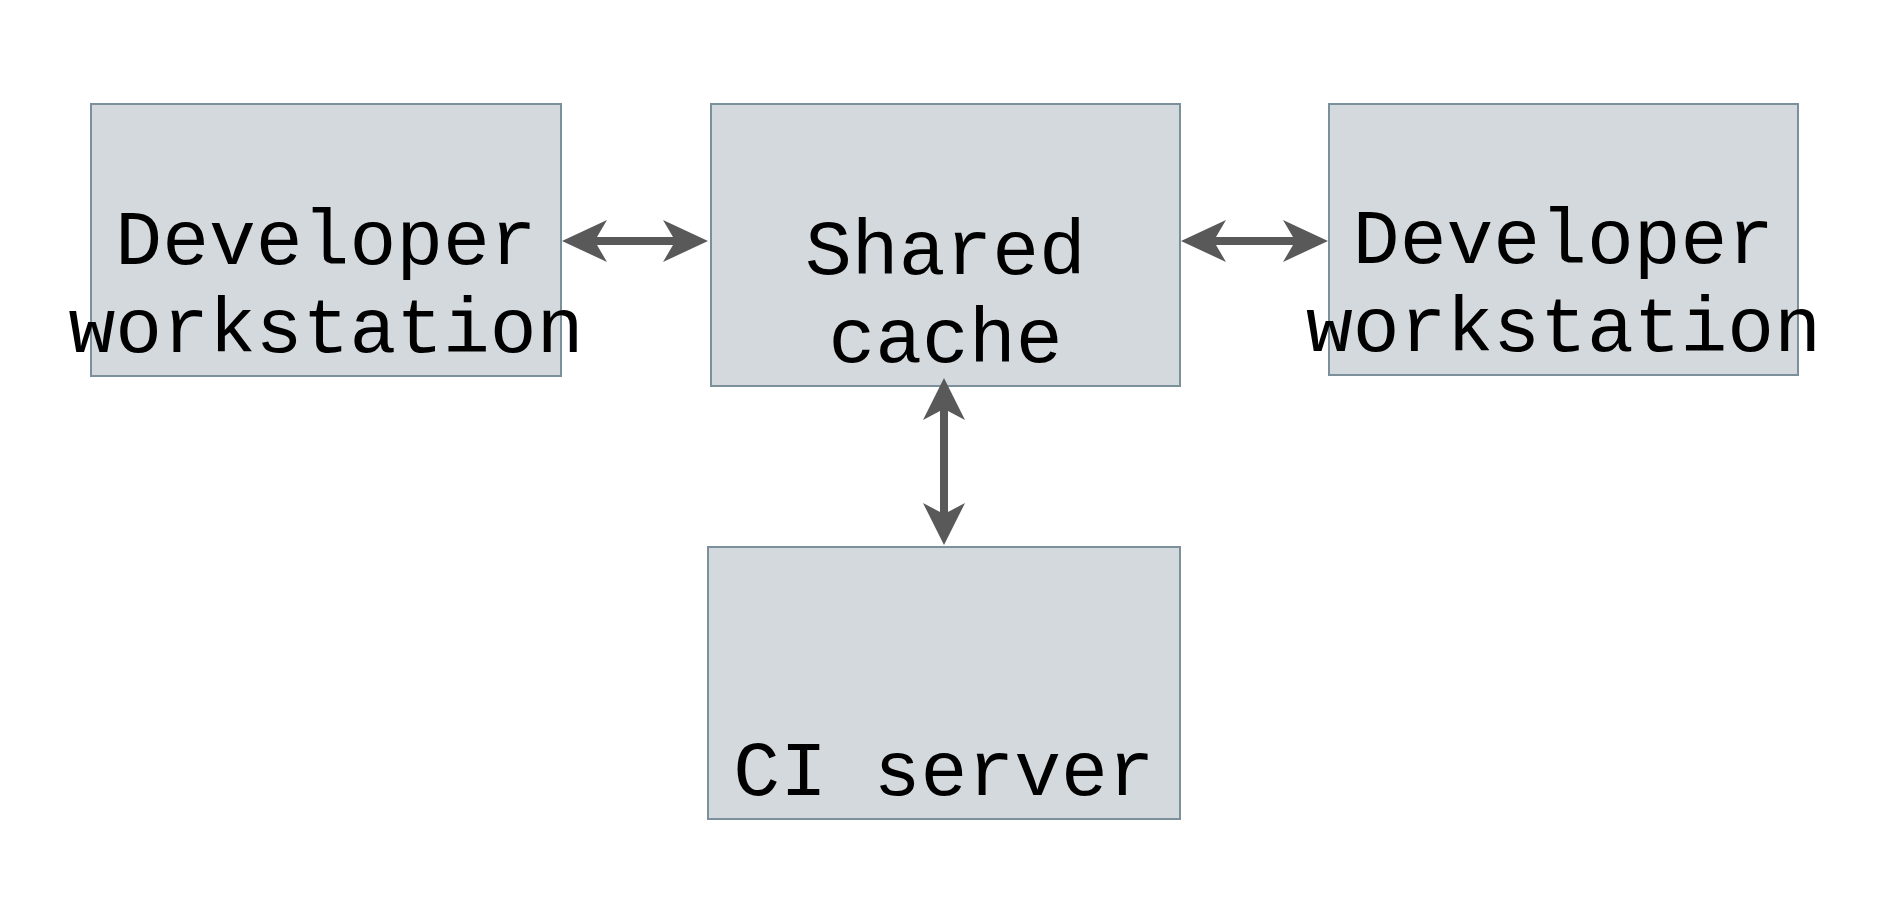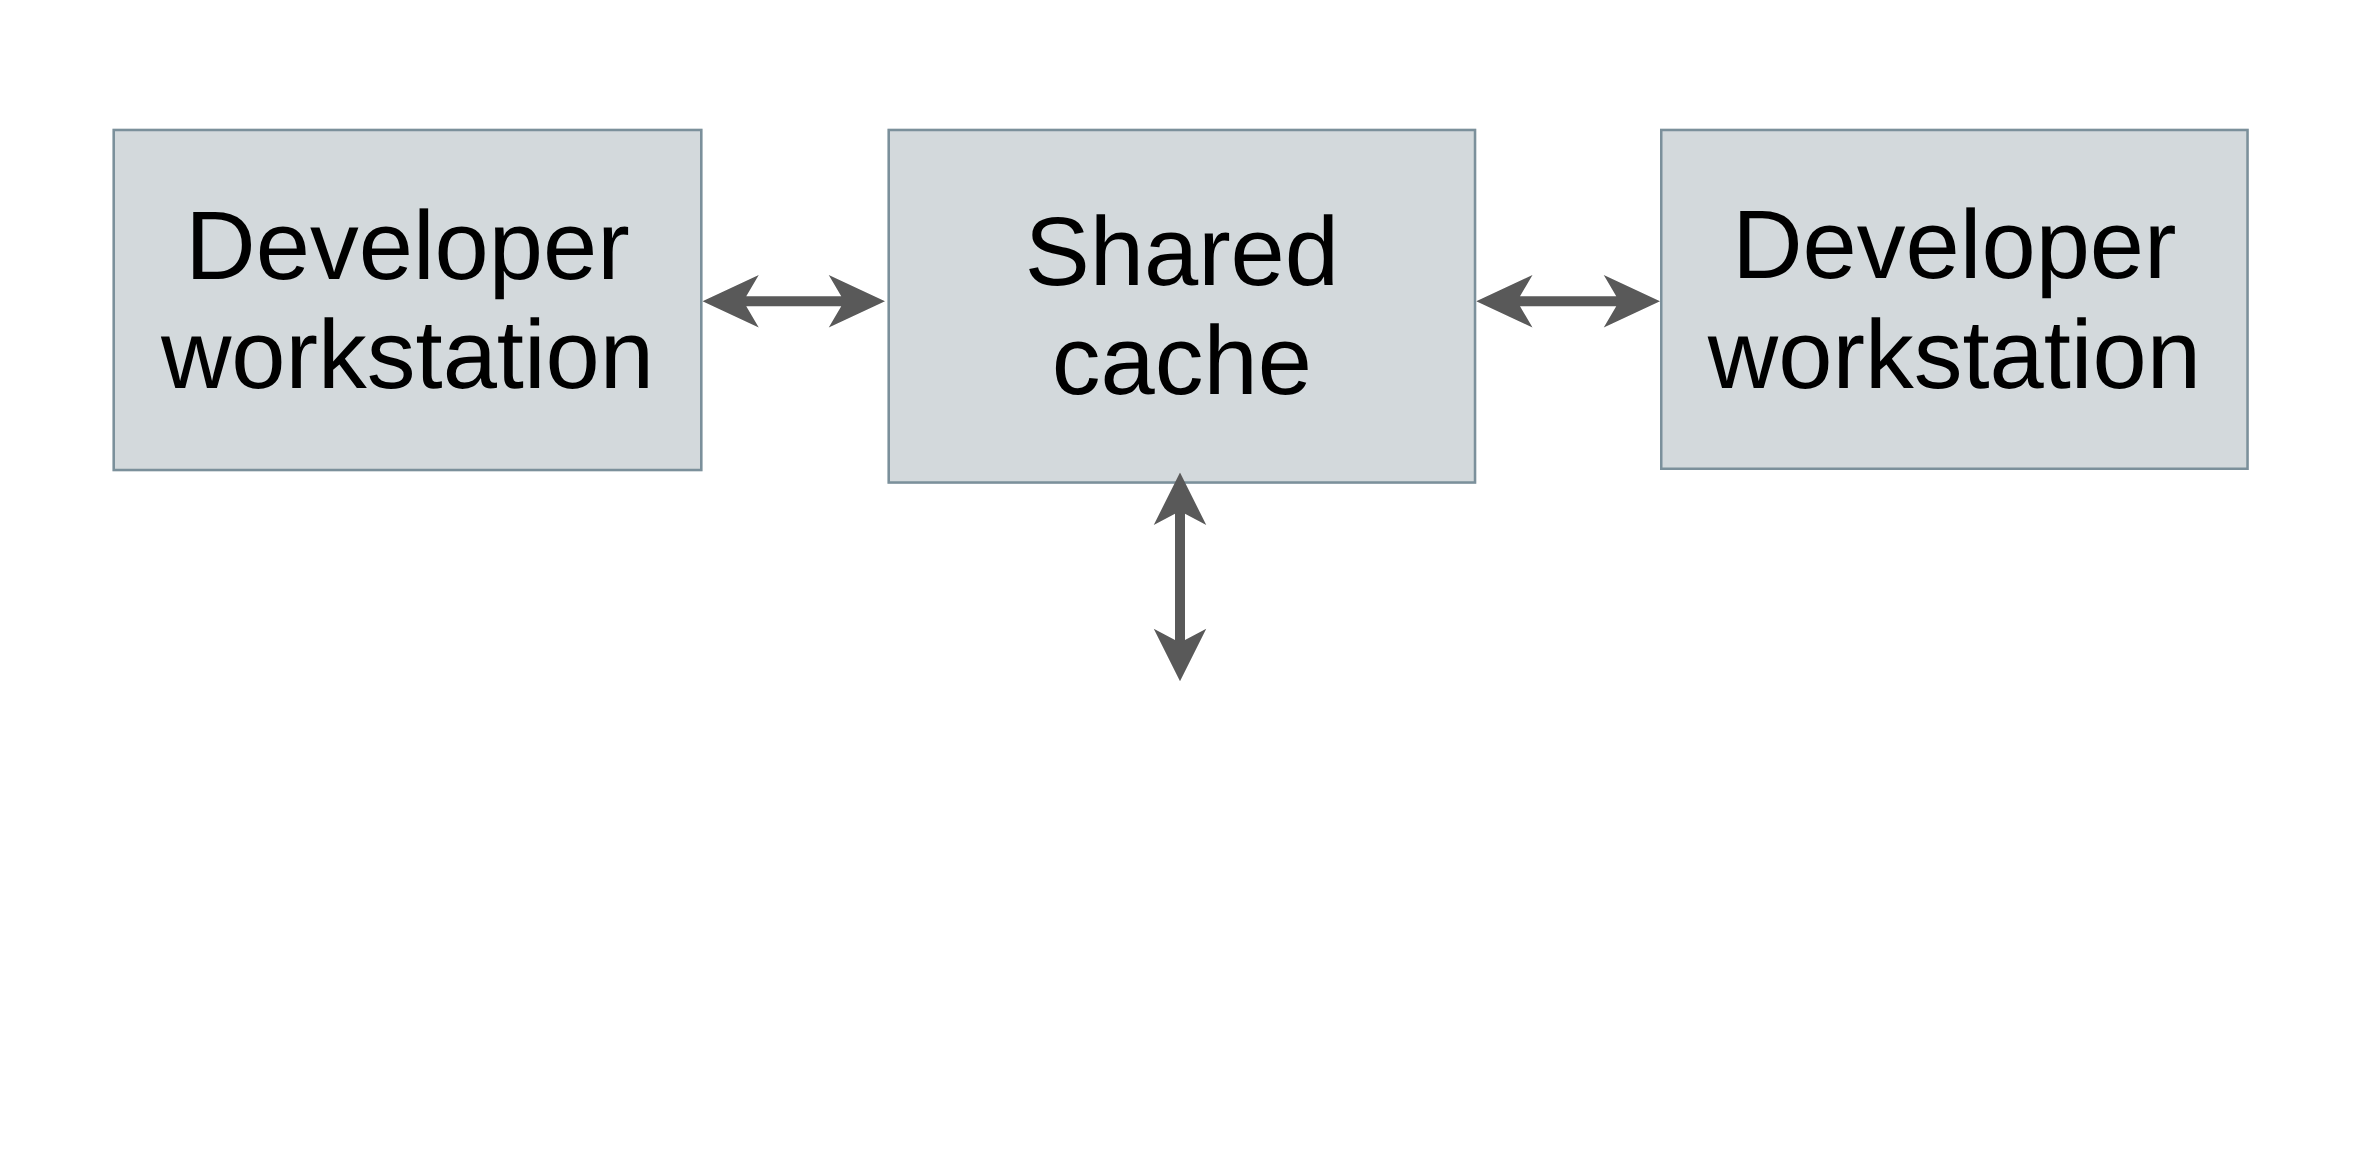--- a/index.html
+++ b/index.html
@@ -14,23 +14,24 @@
     background: var(--background, #ffffff);
     overflow: hidden;
     font-family: "Liberation Sans", sans-serif;
   }
   .node {
     position: absolute;
     box-sizing: border-box;
     background: var(--node-fill, #d3d9dc);
     border: 2px solid var(--node-border, #7b909b);
     display: flex;
-    align-items: center;
+    align-items: flex-end;
     justify-content: center;
     text-align: center;
+    font-family: Liberation Mono, monospace;
   }
   .node-label {
     font-size: 78px;
     line-height: 1.12;
     color: var(--text-color, #000000);
     white-space: pre-line;
     letter-spacing: 0px;
   }
   .node-dev-left   { left: 90px;   top: 103px; width: 472px; height: 274px; }
   .node-shared     { left: 710px;  top: 103px; width: 471px; height: 284px; }
@@ -57,20 +58,23 @@
   <div class="node node-shared">
     <span class="node-label">Shared
 cache</span>
   </div>
 
   <div class="node node-dev-right">
     <span class="node-label">Developer
 workstation</span>
   </div>
 
+  <div class="node node-ci">
+    <span class="node-label">CI server</span>
+  </div>
 
   <svg class="arrow arrow-h-left" width="146" height="44" viewBox="0 0 146 44" aria-hidden="true">
     <path fill="currentColor" d="M 0,22 L 45,1 L 35,18 L 111,18 L 101,1 L 146,22 L 101,43 L 111,26 L 35,26 L 45,43 Z"></path>
   </svg>
 
   <svg class="arrow arrow-h-right" width="147" height="44" viewBox="0 0 147 44" aria-hidden="true">
     <path fill="currentColor" d="M 0,22 L 45,1 L 35,18 L 112,18 L 102,1 L 147,22 L 102,43 L 112,26 L 35,26 L 45,43 Z"></path>
   </svg>
 
   <svg class="arrow arrow-v" width="44" height="167" viewBox="0 0 44 167" aria-hidden="true">

